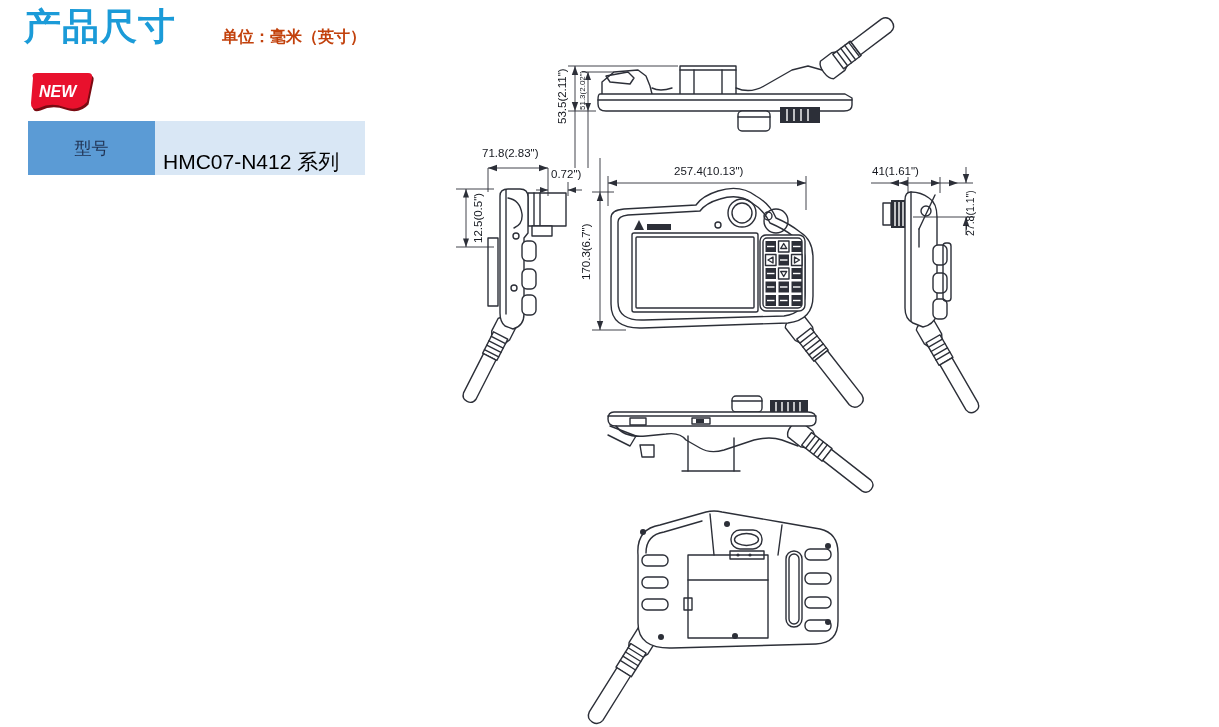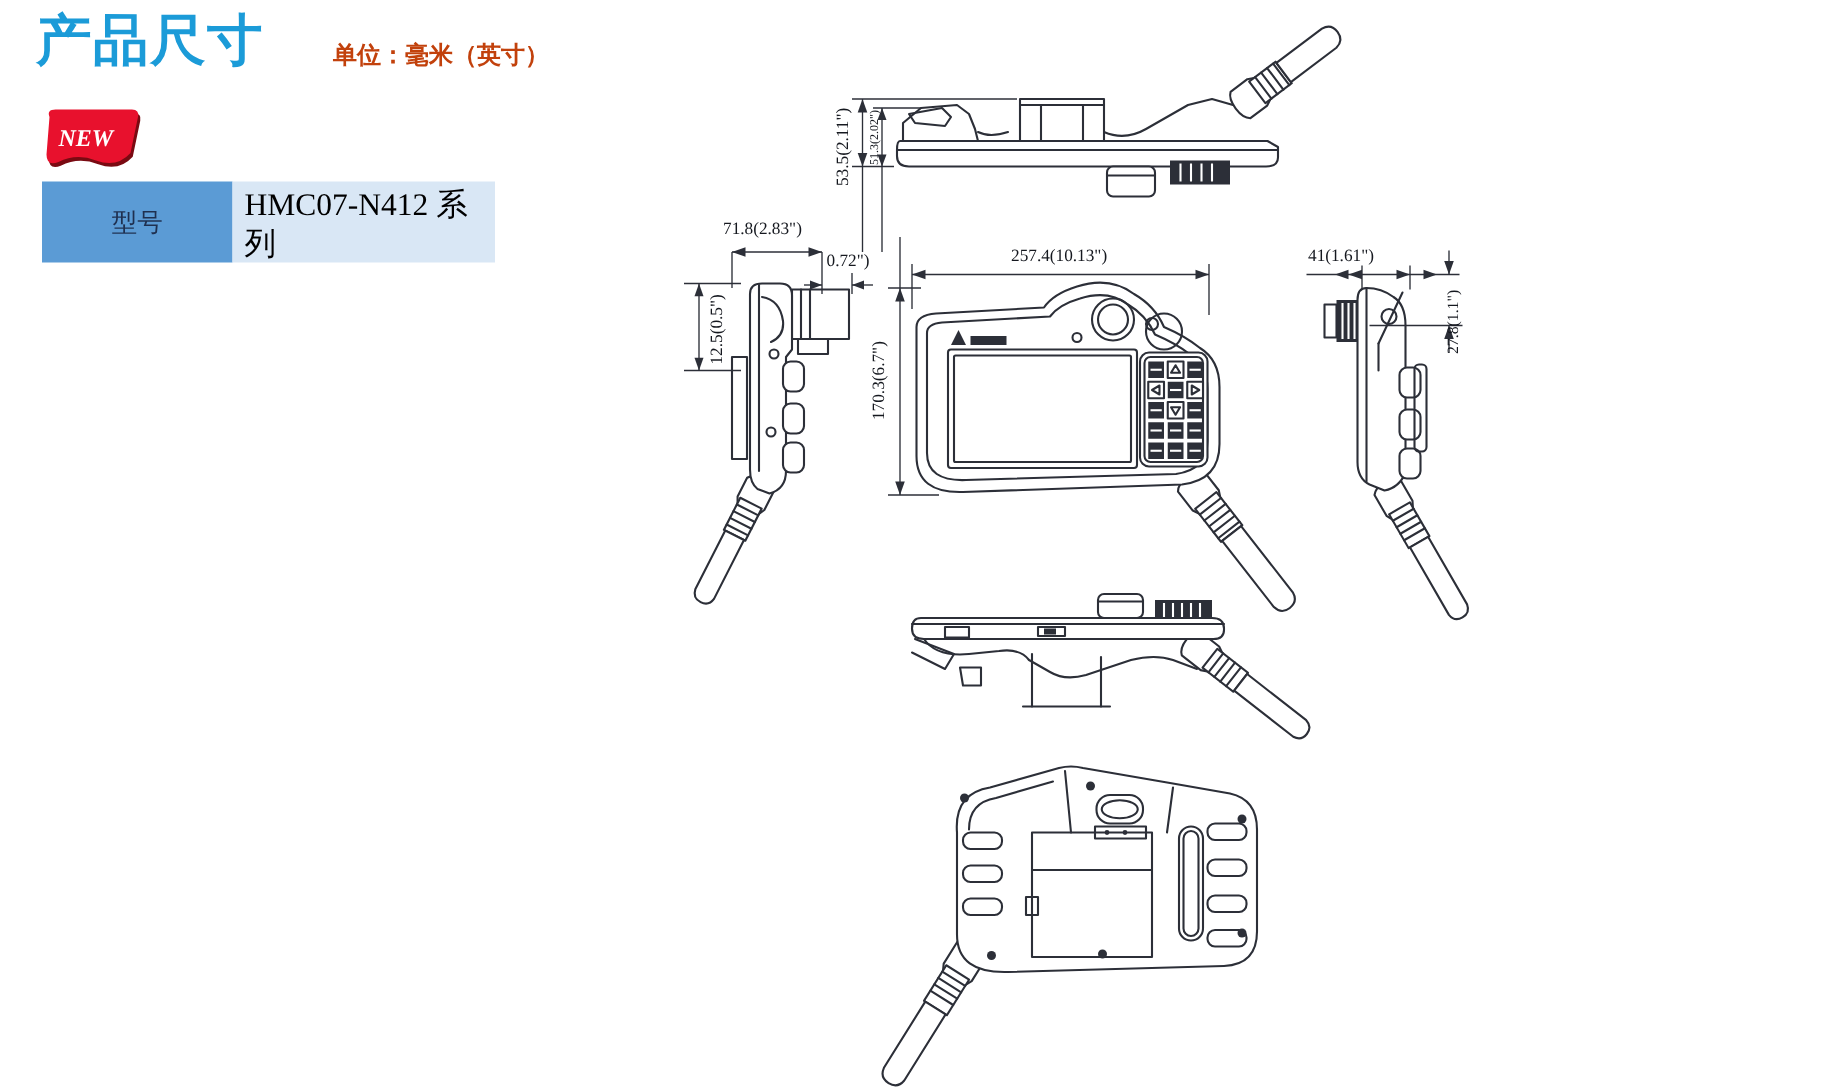--- a/index.html
+++ b/index.html
@@ -1,23 +1,23 @@
 <!DOCTYPE html>
 <html><head>
 <meta charset="utf-8">
 <style>
   html,body { margin:0; padding:0; background:#fff; }
   #canvas { position:relative; width:1219px; height:727px; background:#fff;
-            font-family:Liberation Serif, serif; overflow:hidden; }
+            font-family:Liberation Sans, sans-serif; overflow:hidden; }
   .abs { position:absolute; }
   
   .page-title { font-size:37px; font-weight:bold; color:#1b9bd8; letter-spacing:1px; }
   .unit-label { font-size:16px; font-weight:600; color:#c2410c; }
   
-  .model-table { display:flex; width:302px; height:54px; }
+  .model-table { display:flex; width:337px; height:54px; }
   .model-table .hcell { width:127px; background:#5b9bd5; color:#1f3050; font-size:17px;
        display:flex; align-items:center; justify-content:center; }
   .model-table .vcell { flex:1; background:#d9e7f5; color:#000; font-size:21px;
        display:flex; flex-direction:column; justify-content:flex-end; padding-left:8px; line-height:26px; }
   
   .dim-label { font-size:11.5px; color:#15181f; white-space:nowrap; }
   .vlabel { transform:rotate(-90deg); transform-origin:0 0; }
   .sm { font-size:8px; }
   .md { font-size:10.5px; }
   

